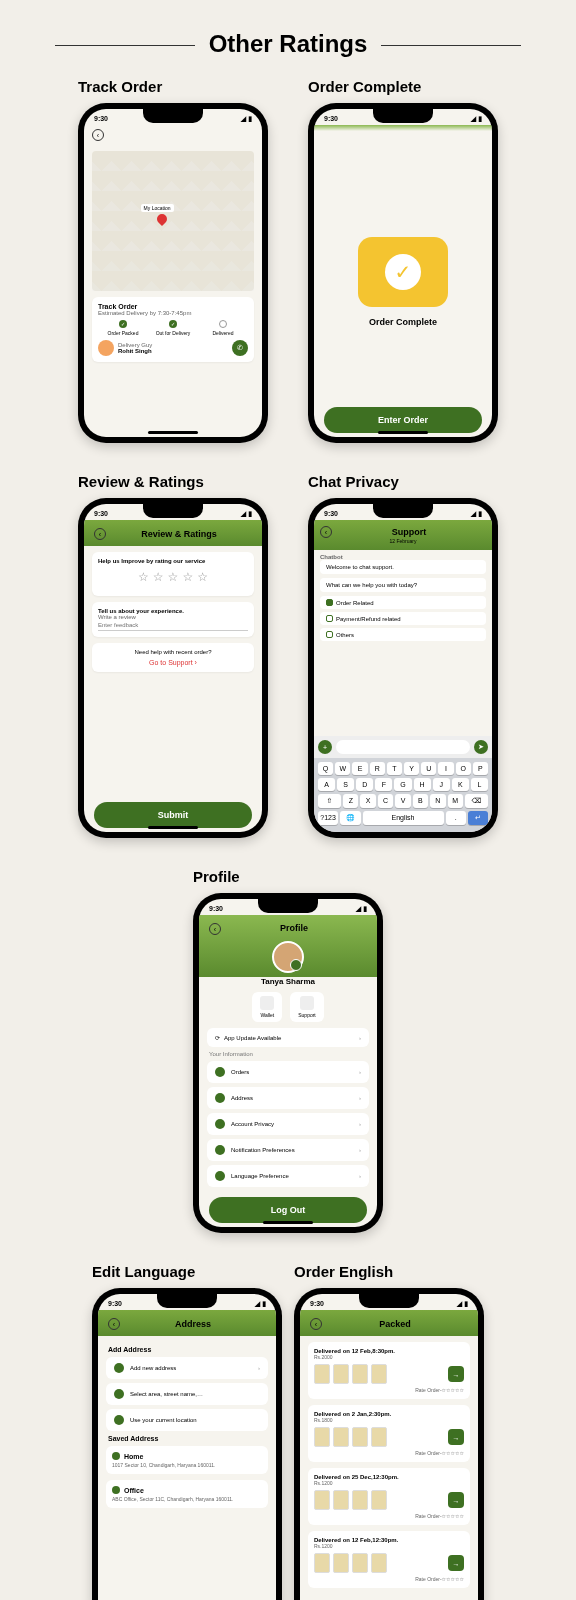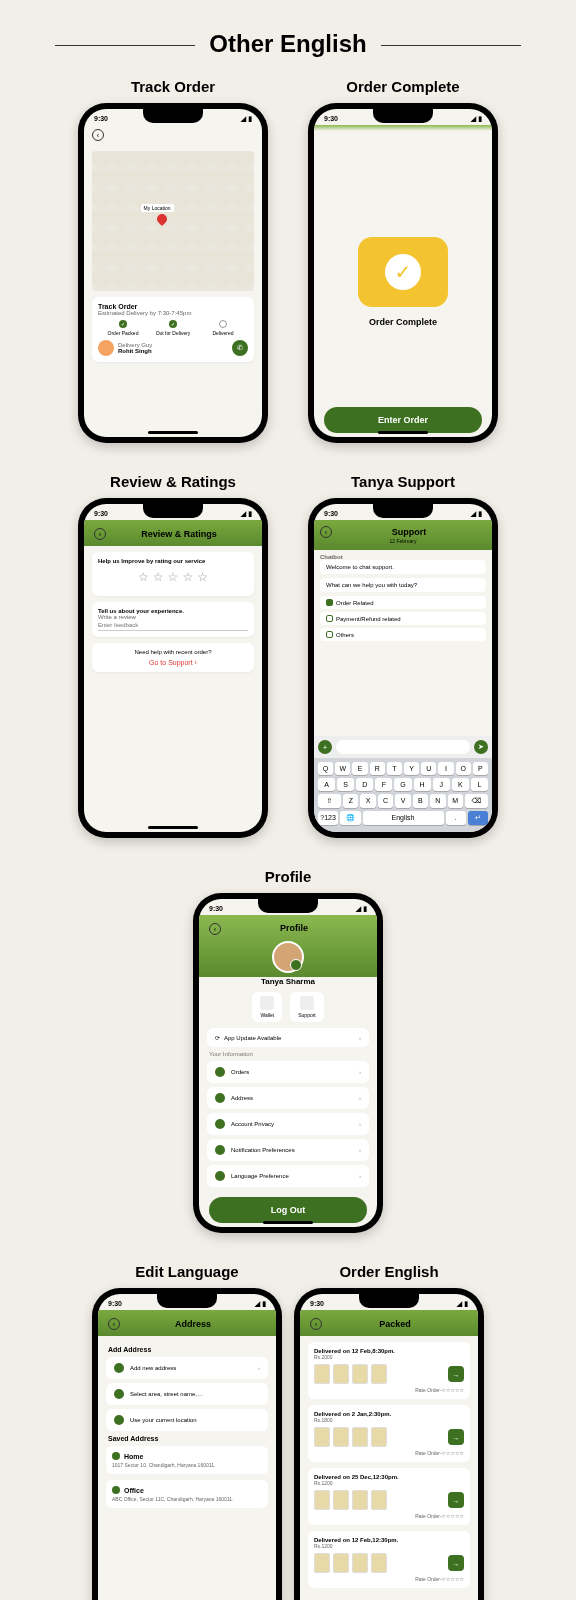--- a/index.html
+++ b/index.html
@@ -1,20 +1,20 @@
 <!DOCTYPE html>
 <html><head>
 <meta charset="utf-8">
 <style>
 *{box-sizing:border-box;margin:0;padding:0;font-family:-apple-system,BlinkMacSystemFont,'Segoe UI',sans-serif}
 body{background:#f2efe9;width:576px;padding:20px 0}
 .page-title{text-align:center;font-size:24px;font-weight:700;margin:10px 0 20px}
 .page-title::before,.page-title::after{content:'';display:inline-block;width:140px;height:1px;background:#333;vertical-align:middle;margin:0 14px}
 .row{display:flex;justify-content:center;gap:40px;margin-bottom:30px}
-.col{display:flex;flex-direction:column;align-items:center}
+.col{display:flex;flex-direction:column;}
 .screen-label{font-size:15px;font-weight:700;margin-bottom:8px}
 .phone{width:190px;height:340px;background:#000;border-radius:28px;padding:6px;box-shadow:0 4px 12px rgba(0,0,0,.2);position:relative}
 .phone-inner{width:100%;height:100%;background:#f6f4ee;border-radius:22px;overflow:hidden;position:relative;display:flex;flex-direction:column;font-size:7px}
 .notch{position:absolute;top:0;left:50%;transform:translateX(-50%);width:60px;height:14px;background:#000;border-radius:0 0 10px 10px;z-index:10}
 .status-bar{display:flex;justify-content:space-between;align-items:center;padding:3px 10px 0;height:16px;font-size:7px;font-weight:600}
 .status-bar .right{display:flex;gap:2px;align-items:center}
 .header-green{background:linear-gradient(180deg,#7ba83e 0%,#5a8a2e 100%);padding:8px 10px 6px;display:flex;align-items:center;position:relative}
 .header-green .title{flex:1;text-align:center;font-weight:700;font-size:9px;color:#000}
 .back-btn{width:12px;height:12px;border:1px solid #333;border-radius:50%;display:flex;align-items:center;justify-content:center;font-size:7px}
 .content{flex:1;padding:6px 8px;overflow:hidden}
@@ -73,21 +73,21 @@
 .reorder-btn{width:16px;height:16px;border-radius:4px;background:#3e7022;margin-left:auto;color:#fff;display:flex;align-items:center;justify-content:center}
 .rate-row{font-size:5px;color:#666;margin-top:3px;text-align:right}
 .edit-badge{position:absolute;bottom:0;right:0;width:12px;height:12px;border-radius:50%;background:#3e7022;border:1px solid #fff}
 .home-bar{position:absolute;bottom:3px;left:50%;transform:translateX(-50%);width:50px;height:3px;background:#000;border-radius:2px}
 .row3{display:flex;justify-content:center;gap:12px;flex-wrap:wrap;margin-top:10px}
 .row3 .col{margin-bottom:10px}
 </style>
 </head>
 <body>
 
-<h1 class="page-title">Other English</h1>
+<h1 class="page-title">Other Ratings</h1>
 
 <div class="row">
 
   <div class="col">
     <div class="screen-label">Track Order</div>
     <div class="phone">
       <div class="phone-inner">
         <div class="notch"></div>
         <div class="status-bar">
           <span>9:30</span>
@@ -176,27 +176,28 @@
           <div class="card">
             <div class="bold" style="font-size:6px">Tell us about your experience.</div>
             <div class="small-text">Write a review</div>
             <input class="input-line" placeholder="Enter feedback" style="">
           </div>
           <div class="card" style="text-align:center">
             <div style="font-size:6px">Need help with recent order?</div>
             <div class="support-link">Go to Support  ›</div>
           </div>
         </div>
+        <div class="btn-green">Submit</div>
         <div class="home-bar"></div>
       </div>
     </div>
   </div>
 
   <div class="col">
-    <div class="screen-label">Tanya Support</div>
+    <div class="screen-label">Chat Privacy</div>
     <div class="phone">
       <div class="phone-inner">
         <div class="notch"></div>
         <div class="status-bar">
             <span>9:30</span>
             <span class="right">◢ ▮</span>
           </div>
         <div class="header-green" style="flex-direction:column;padding:6px">
           <div style="display:flex;width:100%;align-items:center">
               <span class="back-btn">‹</span>

